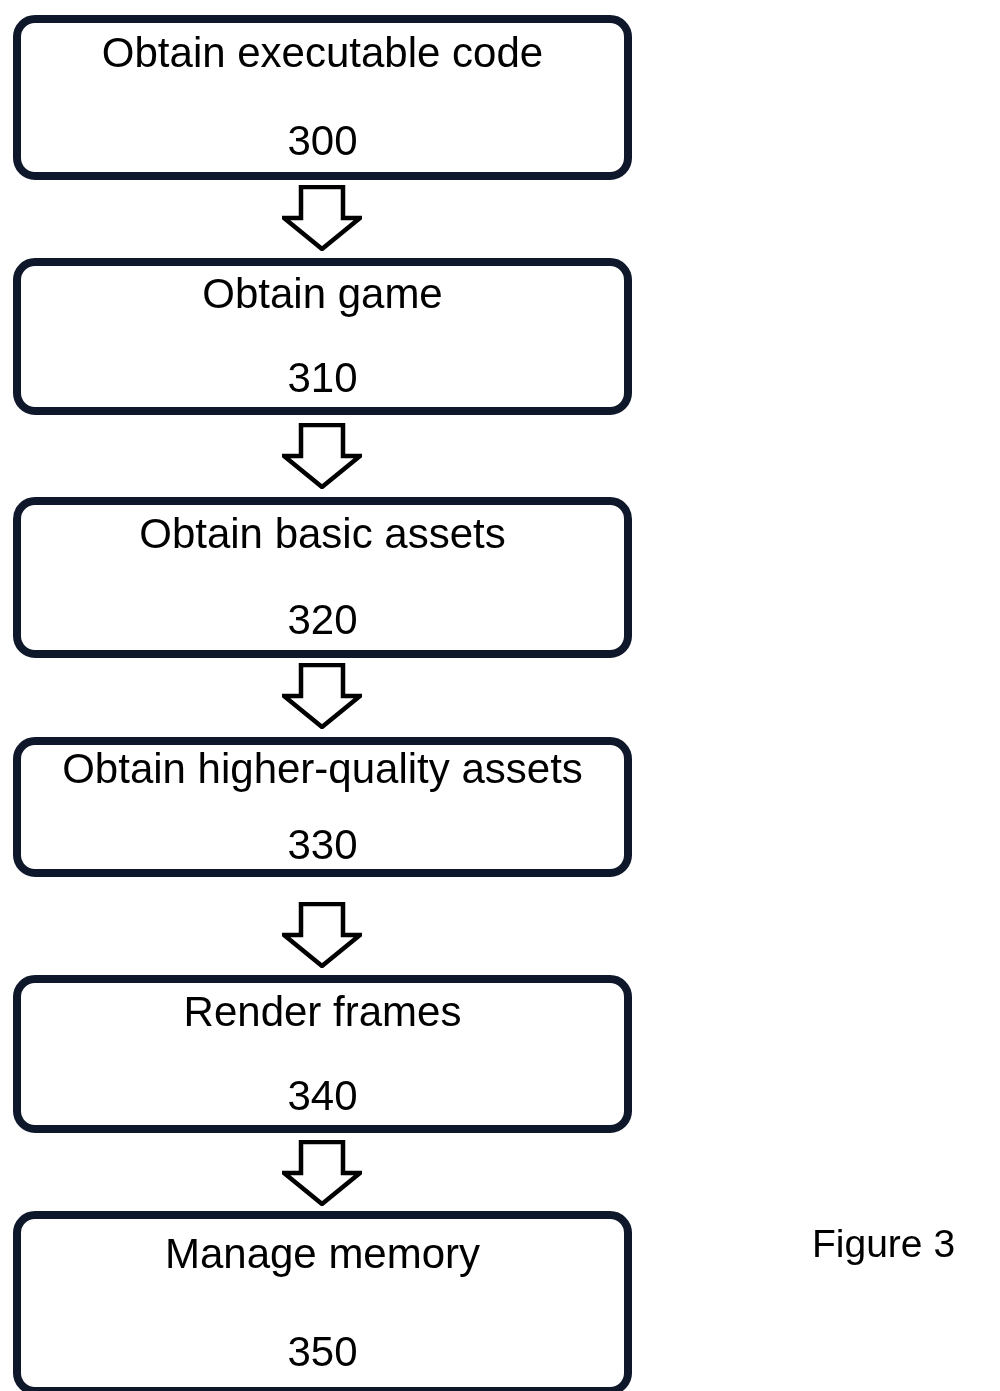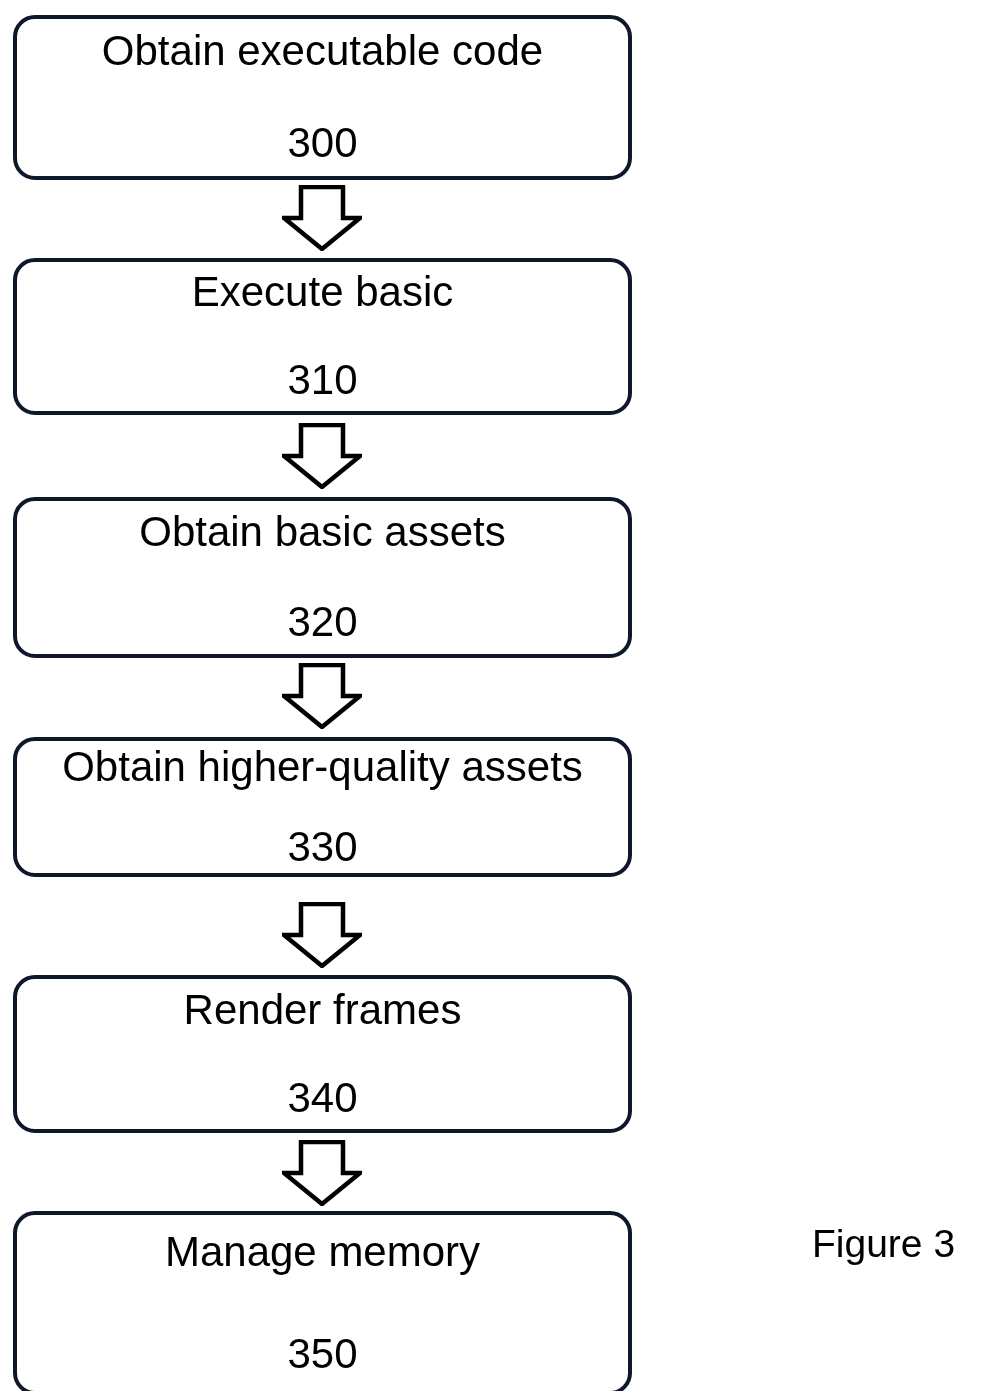--- a/index.html
+++ b/index.html
@@ -15,21 +15,21 @@
     font-family: "Liberation Sans", sans-serif;
     color: #000000;
     overflow: hidden;
   }
   .flow-box {
     position: absolute;
     left: 13px;
     width: 619px;
     box-sizing: border-box;
     background: #ffffff;
-    border: 4px solid #0f172a;
+    border: 8px solid #0f172a;
     border-radius: 22px;
     display: flex;
     flex-direction: column;
     justify-content: space-around;
     align-items: center;
     text-align: center;
   }
   .box-label {
     font-size: 42px;
     line-height: 1.05;
@@ -62,21 +62,21 @@
   <div class="flow-box" style="top:15px;height:165px;">
     <div class="box-label">Obtain executable code</div>
     <div class="box-number">300</div>
   </div>
 
   <svg class="flow-arrow" style="top:185px;" viewBox="0 0 80 66">
     <polygon points="19,2 61,2 61,33 78,33 40,64 2,33 19,33" fill="#ffffff" stroke="#000000" stroke-width="4.5" stroke-linejoin="miter"></polygon>
   </svg>
 
   <div class="flow-box" style="top:258px;height:157px;">
-    <div class="box-label">Execute basic</div>
+    <div class="box-label">Obtain game</div>
     <div class="box-number">310</div>
   </div>
 
   <svg class="flow-arrow" style="top:423px;" viewBox="0 0 80 66">
     <polygon points="19,2 61,2 61,33 78,33 40,64 2,33 19,33" fill="#ffffff" stroke="#000000" stroke-width="4.5" stroke-linejoin="miter"></polygon>
   </svg>
 
   <div class="flow-box" style="top:497px;height:161px;">
     <div class="box-label">Obtain basic assets</div>
     <div class="box-number">320</div>

